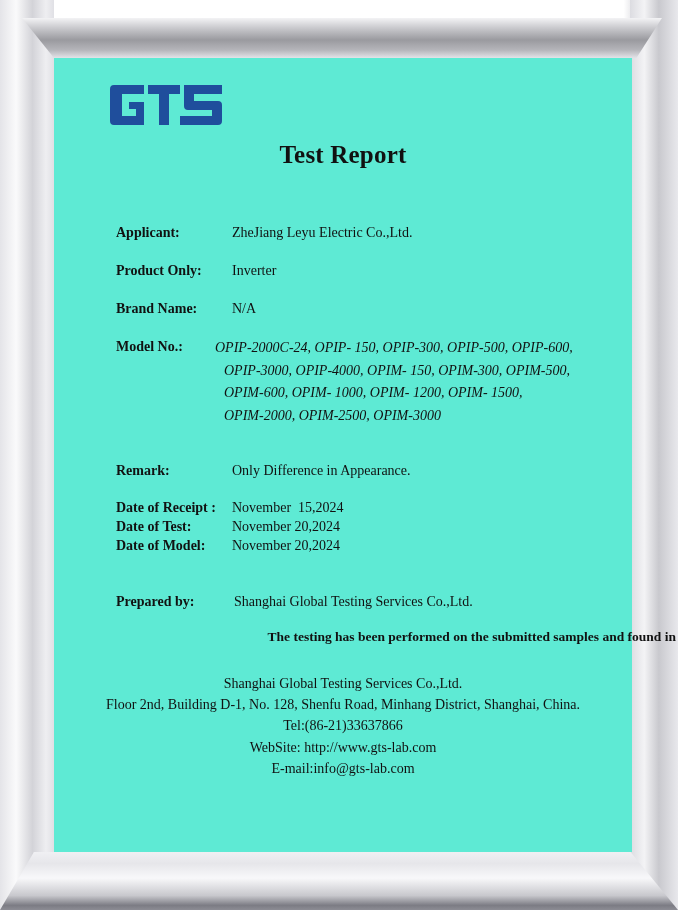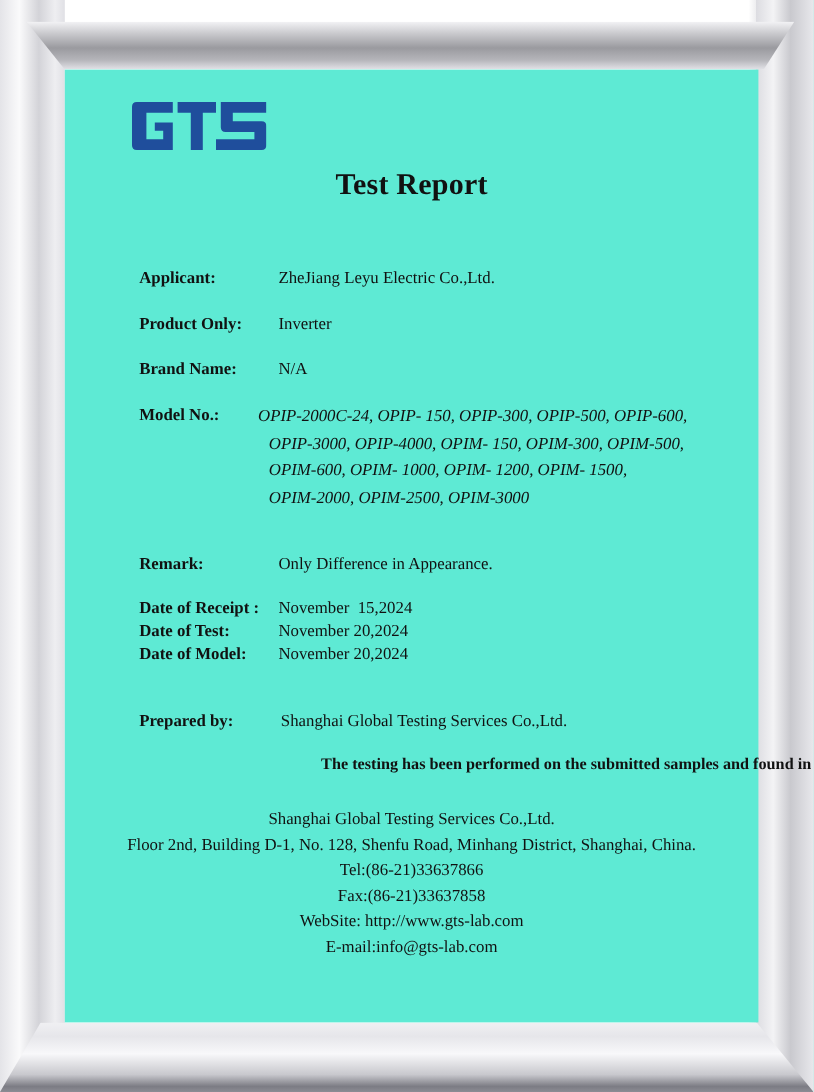--- a/index.html
+++ b/index.html
@@ -135,18 +135,17 @@
   </div>
 
   <div class="statement">
     <div>The testing has been performed on the submitted samples and found in</div>
   </div>
 
   <div class="contact">
     <div>Shanghai Global Testing Services Co.,Ltd.</div>
     <div>Floor 2nd, Building D-1, No. 128, Shenfu Road, Minhang District, Shanghai, China.</div>
     <div>Tel:(86-21)33637866</div>
-    <div>Fax:(86-21)33637858</div>
     <div>WebSite: http://www.gts-lab.com</div>
     <div>E-mail:info@gts-lab.com</div>
   </div>
 
 </div>
 
 </body></html>

